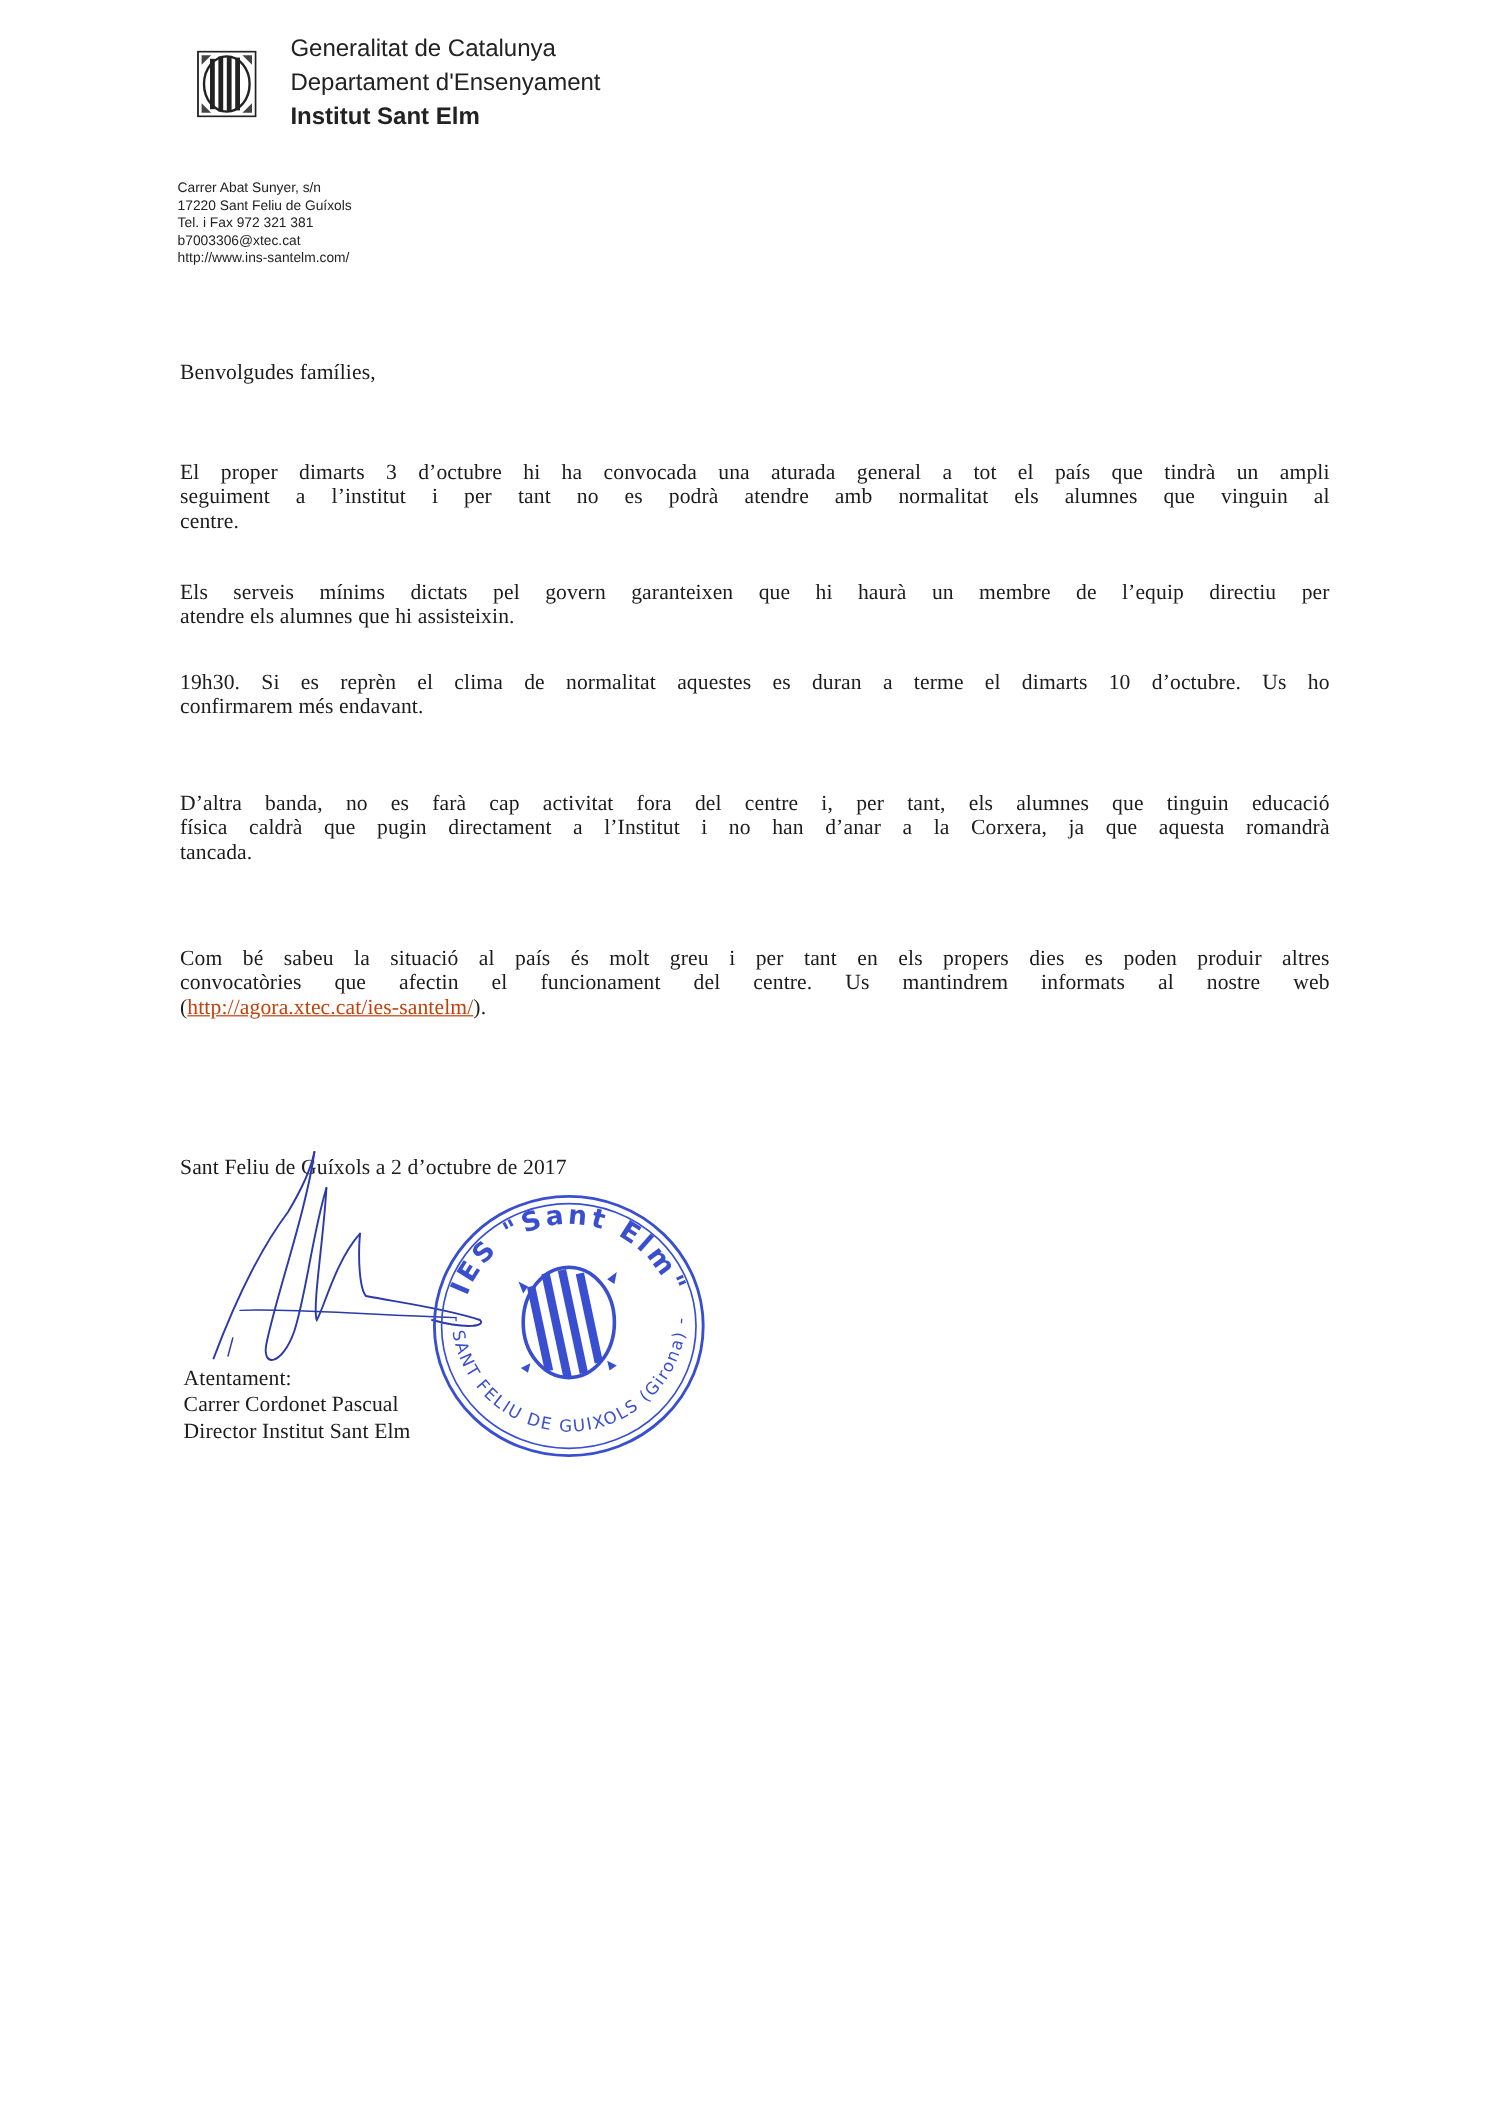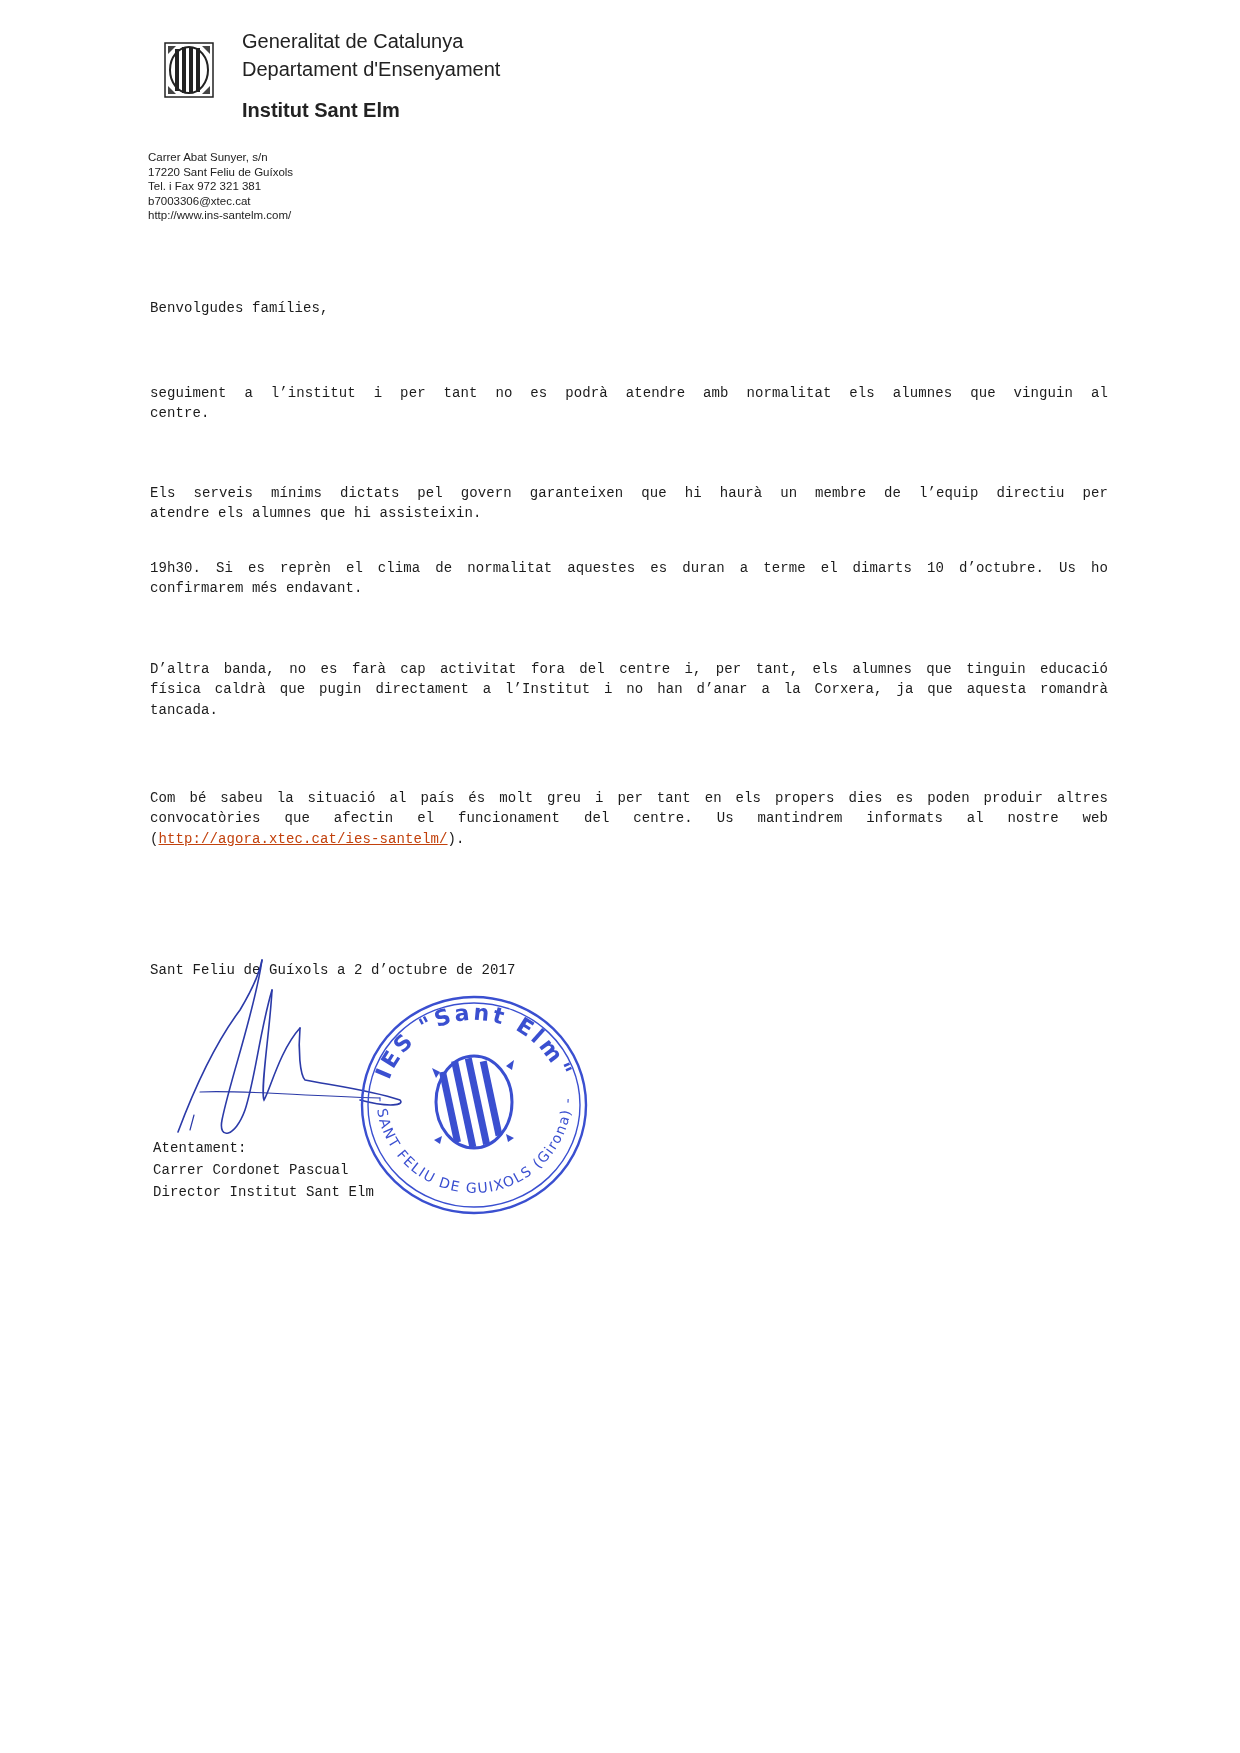--- a/index.html
+++ b/index.html
@@ -1,21 +1,21 @@
 <!DOCTYPE html>
 <html><head>
 <meta charset="utf-8">
 <style>
   html, body { margin:0; padding:0; background:#ffffff; }
   body { width:1240px; height:1753px; position:relative; overflow:hidden; color:#1a1a1a; }
   .abs { position:absolute; }
   .hdr { font-family:"Liberation Sans", sans-serif; font-size:20px; line-height:22px; color:#222; }
-  .hdr-bold { font-weight:bold;margin-top:13px; }
+  .hdr-bold { font-weight:bold; }
   .addr { font-family:"Liberation Sans", sans-serif; font-size:11.5px; line-height:14.5px; color:#222; }
-  .body-text { font-family:Liberation Mono, monospace; font-size:14px; color:#1c1c1c; letter-spacing:0.1px; }
+  .body-text { font-family:Liberation Serif, serif; font-size:18px; color:#1c1c1c; letter-spacing:0.1px; }
   .para { position:absolute; left:150px; width:958px; text-align:justify; line-height:20.4px; margin:0; }
   .line { display:block; }
   .link { color:#c2410c; text-decoration:underline; }
   .sig-line { position:absolute; left:153px; line-height:20.4px; }
 </style>
 </head>
 <body>
 
 <div class="abs" style="left:0;top:0;width:1112px;height:110px;">
   <svg class="abs" style="left:164px;top:42px;" width="50" height="56" viewBox="0 0 50 56">
@@ -37,20 +37,21 @@
   <div>17220 Sant Feliu de Guíxols</div>
   <div>Tel. i Fax 972 321 381</div>
   <div>b7003306@xtec.cat</div>
   <div>http://www.ins-santelm.com/</div>
 </div>
 
 <div class="abs body-text" style="left:150px;top:300px;">Benvolgudes famílies,</div>
 
 <div class="body-text">
   <p class="para" style="top:383px;">
+    <span class="line" style="text-align-last:justify;">El proper dimarts 3 d’octubre hi ha convocada una aturada general a tot el país que tindrà un ampli</span>
     <span class="line" style="text-align-last:justify;">seguiment a l’institut i per tant no es podrà atendre amb normalitat els alumnes que vinguin al</span>
     <span class="line">centre.</span>
   </p>
   <p class="para" style="top:483px;">
     <span class="line" style="text-align-last:justify;">Els serveis mínims dictats pel govern garanteixen que hi haurà un membre de l’equip directiu per</span>
     <span class="line">atendre els alumnes que hi assisteixin.</span>
   </p>
   <p class="para" style="top:558px;">
     <span class="line" style="text-align-last:justify;">19h30. Si es reprèn el clima de normalitat aquestes es duran a terme el dimarts 10 d’octubre. Us ho</span>
     <span class="line">confirmarem més endavant.</span>

